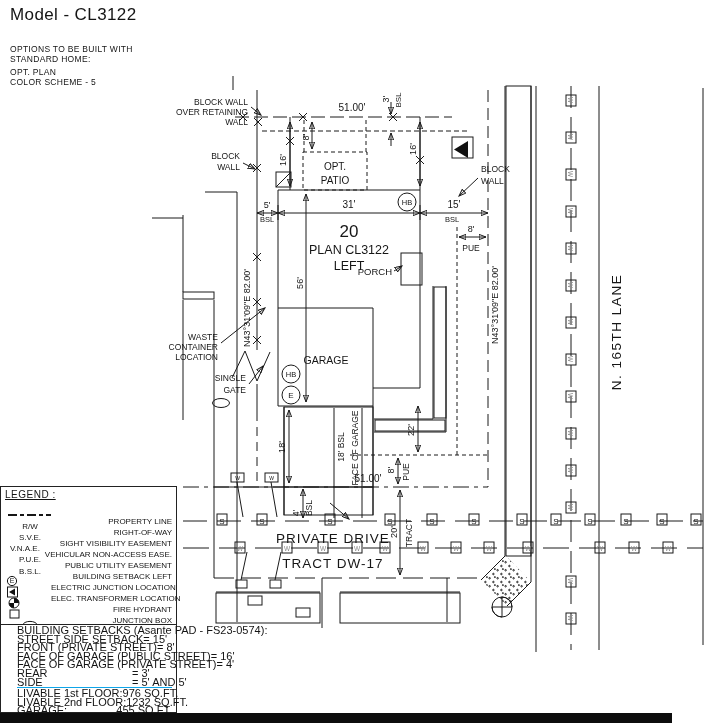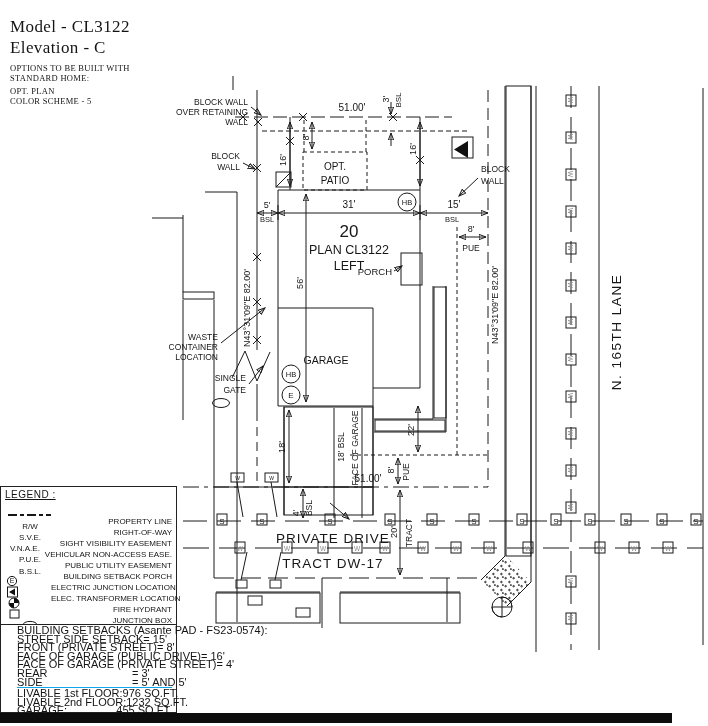--- a/index.html
+++ b/index.html
@@ -1,22 +1,22 @@
 <!DOCTYPE html>
 <html><head>
 <meta charset="utf-8">
 <style>
   html,body{margin:0;padding:0;background:#e8e8e8;}
   .page{position:relative;width:708px;height:726px;background:#ffffff;overflow:hidden;
         font-family:"Liberation Sans",sans-serif;color:#141414;}
   
-  .hdr{position:absolute;left:10px;top:16px;font-family:Liberation Serif, serif;}
+  .hdr{position:absolute;left:10px;top:4px;}
   .hdr .big{font-size:17px;letter-spacing:.4px;line-height:21px;}
   .hdr .sml{font-size:8.5px;letter-spacing:.3px;line-height:10px;}
-  .mt6{margin-top:5px;} .mt3{margin-top:3px;}
+  .mt6{margin-top:19px;} .mt3{margin-top:3px;}
   
   svg.plan{position:absolute;left:0;top:0;width:708px;height:726px;}
   svg.plan line,svg.plan path,svg.plan rect,svg.plan circle,svg.plan ellipse,svg.plan polyline{stroke:#1a1a1a;fill:none;stroke-width:1;}
   .t{font-family:"Liberation Sans",sans-serif;fill:#161616;stroke:none;}
   .f5{font-size:5px;}.f65{font-size:6.5px;}.f75{font-size:7.5px;}.f8{font-size:8px;}
   .f85{font-size:8.5px;}.f9{font-size:9px;}.f95{font-size:9.5px;}.f10{font-size:10px;}
   .f105{font-size:10.5px;}.f125{font-size:12.5px;}.f135{font-size:13.5px;}.f17{font-size:17px;}
   .mid{text-anchor:middle;}.end{text-anchor:end;}
   .grey{fill:#8a8a8a;}
   .w06{stroke-width:.6;}.w07{stroke-width:.7;}.w08{stroke-width:.8;}.w09{stroke-width:.9;}
@@ -50,21 +50,20 @@
       color:rgba(42,42,42,.9);z-index:5;white-space:nowrap;}
   .bbar{position:absolute;left:0;top:713px;width:672px;height:10px;background:#0d0d0d;z-index:6;}
 </style>
 </head>
 <body>
 
 <div class="page">
 
   <div class="hdr">
     <div class="big">Model - CL3122</div>
-    <div class="big">Elevation - C</div>
     <div class="sml mt6">OPTIONS TO BE BUILT WITH</div>
     <div class="sml">STANDARD HOME:</div>
     <div class="sml mt3">OPT.  PLAN</div>
     <div class="sml">COLOR  SCHEME  -  5</div>
   </div>
 
   <svg class="plan" viewBox="0 0 708 726">
     <defs>
       <marker id="arr" markerWidth="8" markerHeight="6" refX="7.2" refY="3" orient="auto-start-reverse" markerUnits="userSpaceOnUse">
         <path d="M0.3,0.4 L7.2,3 L0.3,5.6 Z" fill="#161616" stroke="none"></path>
@@ -375,21 +374,21 @@
     <div class="lgrow">
       <span class="lgsym">V.N.A.E.</span>
       <span class="lglbl">VEHICULAR NON-ACCESS EASE.</span>
     </div>
     <div class="lgrow">
       <span class="lgsym">P.U.E.</span>
       <span class="lglbl">PUBLIC UTILITY EASEMENT</span>
     </div>
     <div class="lgrow">
       <span class="lgsym">B.S.L.</span>
-      <span class="lglbl">BUILDING SETBACK PORCH</span>
+      <span class="lglbl">BUILDING SETBACK LEFT</span>
     </div>
     <div class="lgrow">
       <span class="lgsym"><svg width="46" height="12" viewBox="0 0 46 12">
             <circle cx="7" cy="6" r="4.6" stroke="#161616" fill="none"></circle>
             <text x="7" y="8.4" text-anchor="middle" font-size="7" fill="#161616" font-family="Liberation Sans, sans-serif">E</text>
           </svg></span>
       <span class="lglbl">ELECTRIC JUNCTION LOCATION</span>
     </div>
     <div class="lgrow">
       <span class="lgsym"><svg width="46" height="12" viewBox="0 0 46 12">
@@ -425,21 +424,21 @@
     <div class="sbtitle">BUILDING SETBACKS (Asante PAD - FS23-0574):</div>
     <div class="sbrow">
         <span class="sblbl">STREET SIDE SETBACK</span>
         <span class="sbval">= 15'</span>
       </div>
     <div class="sbrow">
         <span class="sblbl">FRONT (PRIVATE STREET)</span>
         <span class="sbval">= 8'</span>
       </div>
     <div class="sbrow">
-        <span class="sblbl">FACE OF GARAGE (PUBLIC DRIVE)</span>
+        <span class="sblbl">FACE OF GARAGE (PUBLIC STREET)</span>
         <span class="sbval">= 16'</span>
       </div>
     <div class="sbrow">
         <span class="sblbl">FACE OF GARAGE (PRIVATE STREET)</span>
         <span class="sbval">= 4'</span>
       </div>
     <div class="sbrow">
         <span class="sblbl">REAR</span>
         <span class="sbval">= 3'</span>
       </div>

